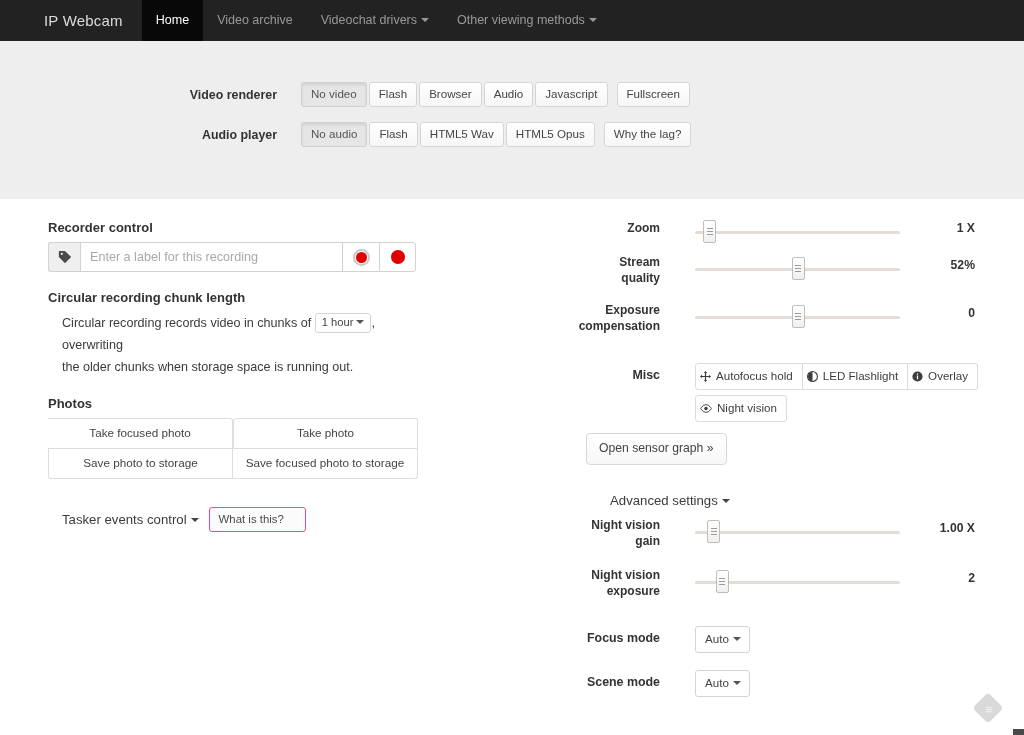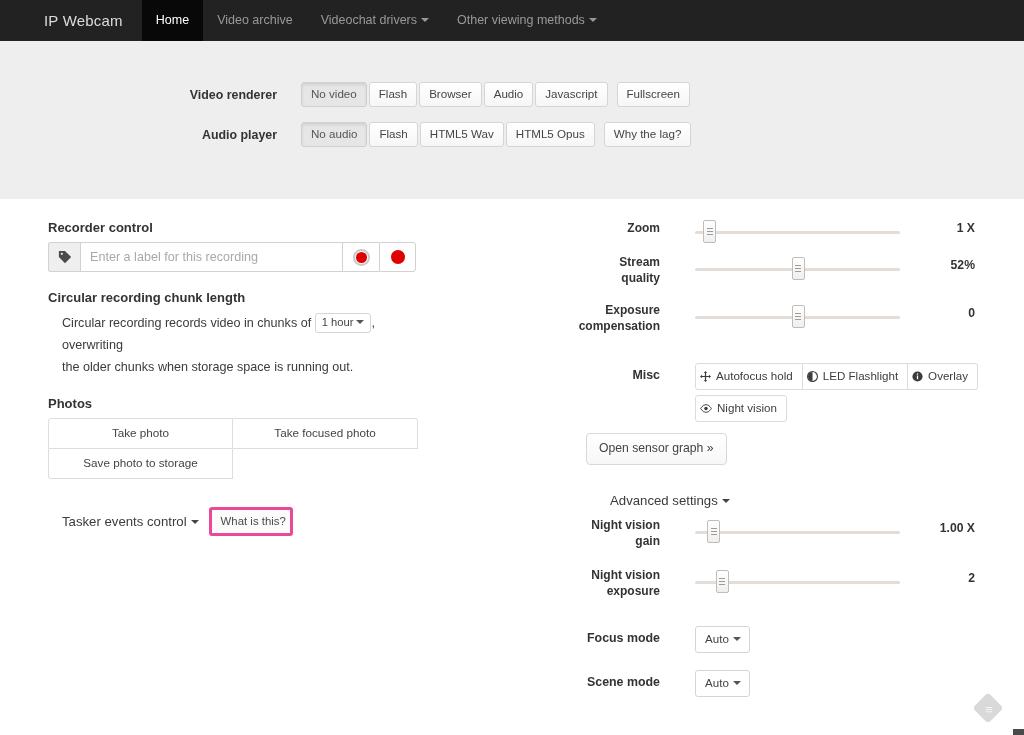--- a/index.html
+++ b/index.html
@@ -217,23 +217,23 @@
     font-size: 13.2px;
     color: #3b3b3b;
   }
   .tasker-label .caret { border-top-color: #444444; }
   .whatis-btn {
     margin-left: 10px;
     font-family: "Liberation Sans", sans-serif;
     font-size: 11.4px;
     color: #4a4a4a;
     background: #fbfbfb;
-    border: 3px solid #ec4899;
+    border: 1px solid #ec4899;
     border-radius: 3px;
-    padding: 4px 4px 5px 9px;
+    padding: 4px 21px 5px 9px;
     line-height: 14px;
   }
 
   
   .slider-row {
     position: relative;
     height: 35px;
   }
   .sl-label {
     position: absolute;
@@ -465,23 +465,24 @@
 
   <div class="section-title" style="margin-top:18px;">Circular recording chunk length</div>
   <div class="para">
     <span>Circular recording records video in chunks of</span>
     <span class="inline-select"><span>1 hour</span><span class="caret"></span></span><span>, overwriting</span><br>
     <span>the older chunks when storage space is running out.</span>
   </div>
 
   <div class="section-title" style="margin-top:18px;">Photos</div>
   <div class="photo-grid">
+    <button class="photo-btn r1c2">Take focused photo</button>
     <button class="photo-btn r1c1">Take photo</button>
-    <button class="photo-btn r1c2">Take focused photo</button>
     <button class="photo-btn r2c1">Save photo to storage</button>
+    <button class="photo-btn r2c2">Save focused photo to storage</button>
   </div>
 
   <div class="tasker-row">
     <span class="tasker-label"><span>Tasker events control</span><span class="caret"></span></span>
     <button class="whatis-btn">What is this?</button>
   </div>
 
 </div>
 
 <div class="right-col">

